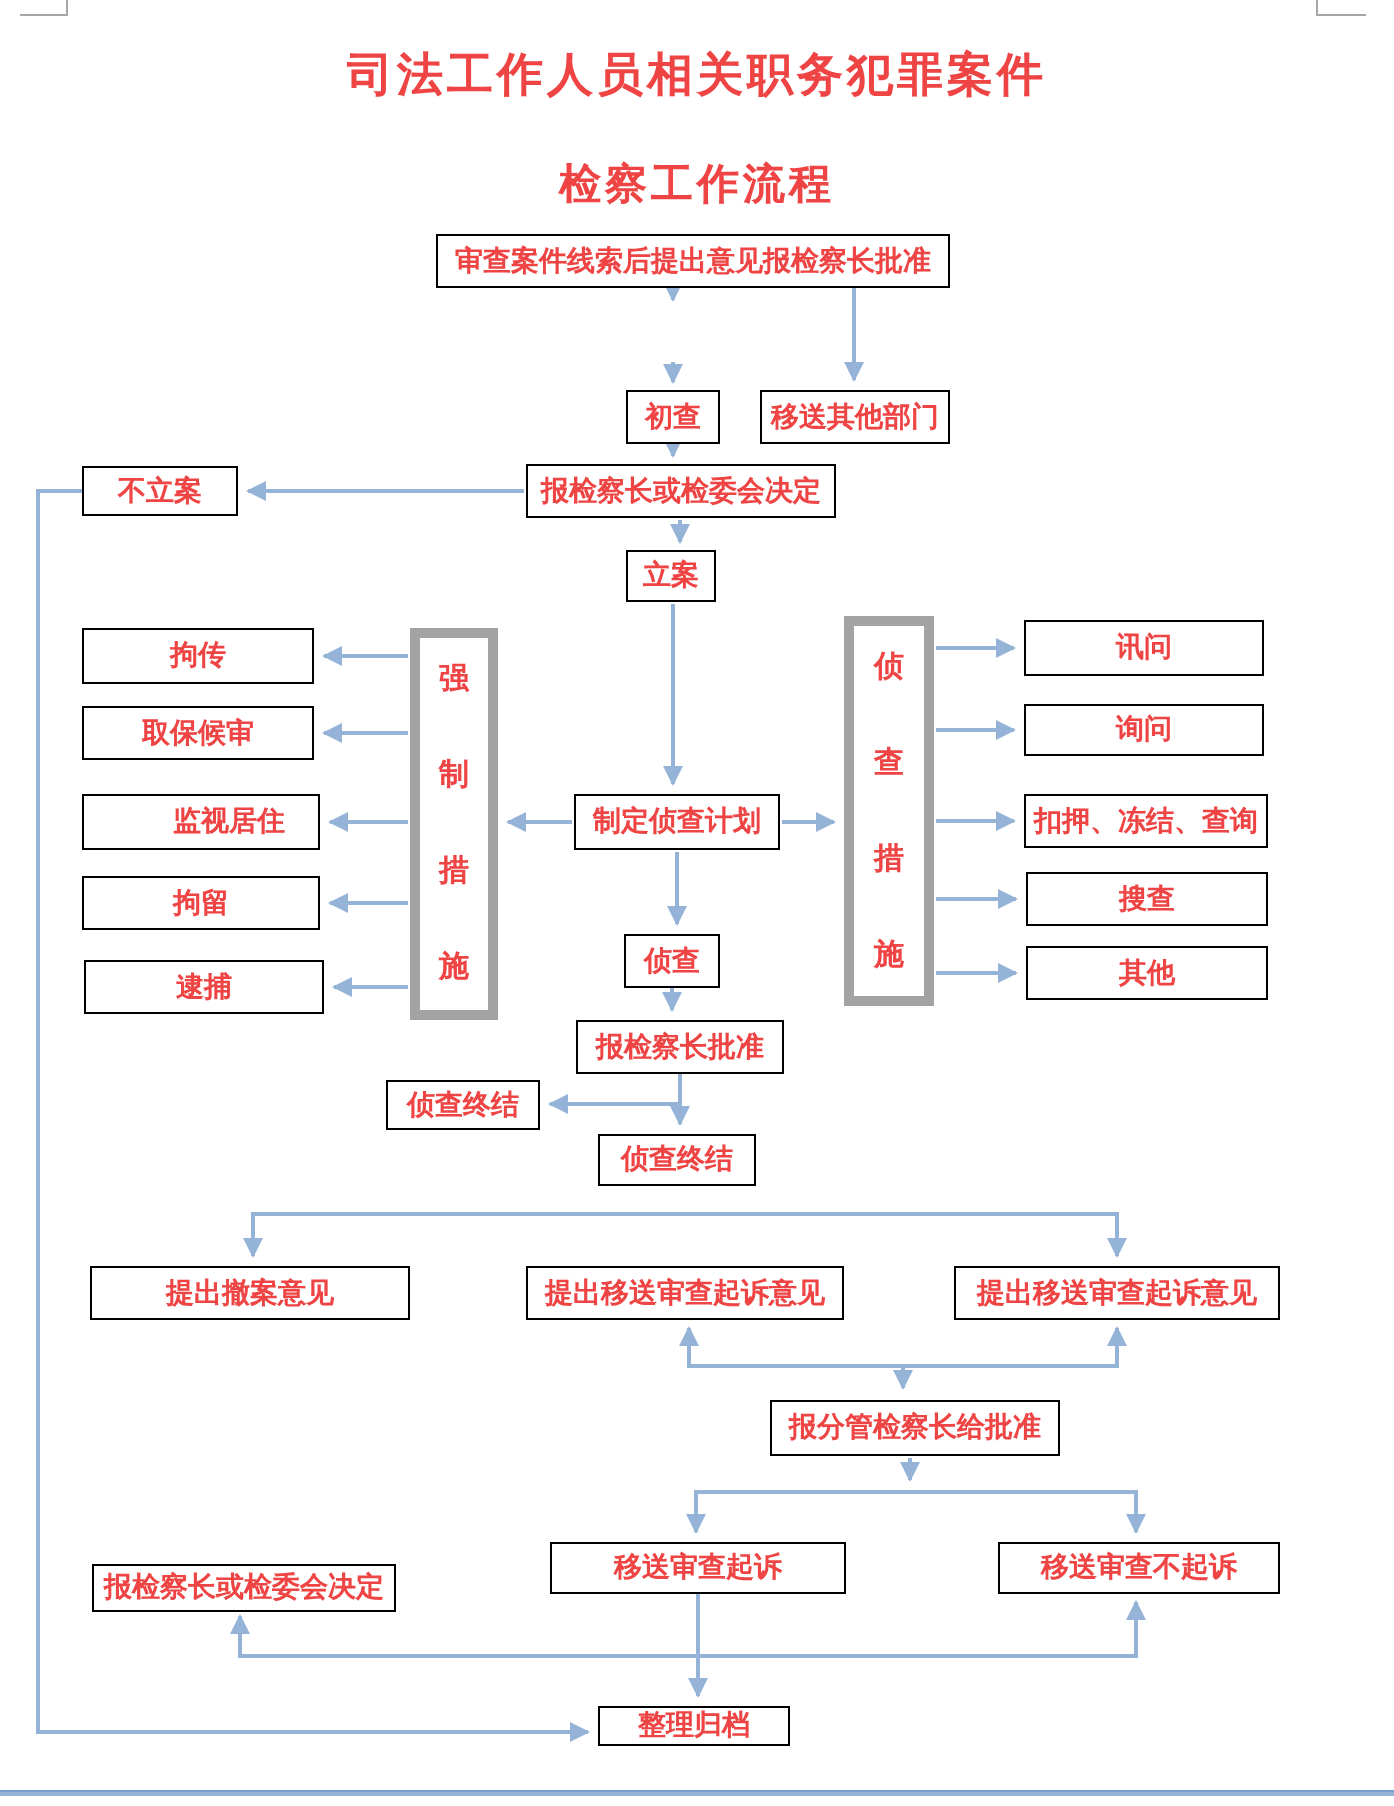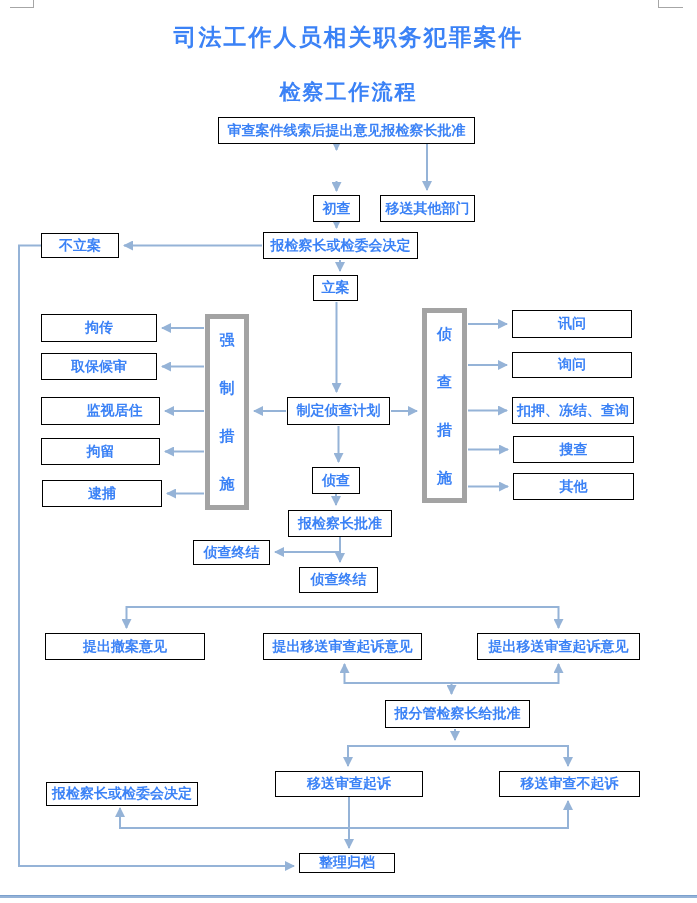--- a/index.html
+++ b/index.html
@@ -1,18 +1,18 @@
 <!DOCTYPE html>
 <html><head>
 <meta charset="utf-8">
 <style>
   html,body{margin:0;padding:0;background:#ffffff;}
   .canvas{
     position:relative;width:697px;height:903px;background:#ffffff;overflow:hidden;
-    font-family:"Liberation Sans", sans-serif;color:#3b82f6;
+    font-family:"Liberation Sans", sans-serif;color:#ef4444;
   }
   .title1{position:absolute;left:0;top:22px;width:697px;text-align:center;
     font-size:23px;font-weight:700;letter-spacing:2px;}
   .title2{position:absolute;left:0;top:78px;width:697px;text-align:center;
     font-size:21px;font-weight:700;letter-spacing:2px;}
   .node{
     position:absolute;border:1px solid #000;background:#fff;box-sizing:border-box;
     display:flex;align-items:center;justify-content:center;
     font-size:14px;font-weight:600;white-space:nowrap;z-index:2;
   }

